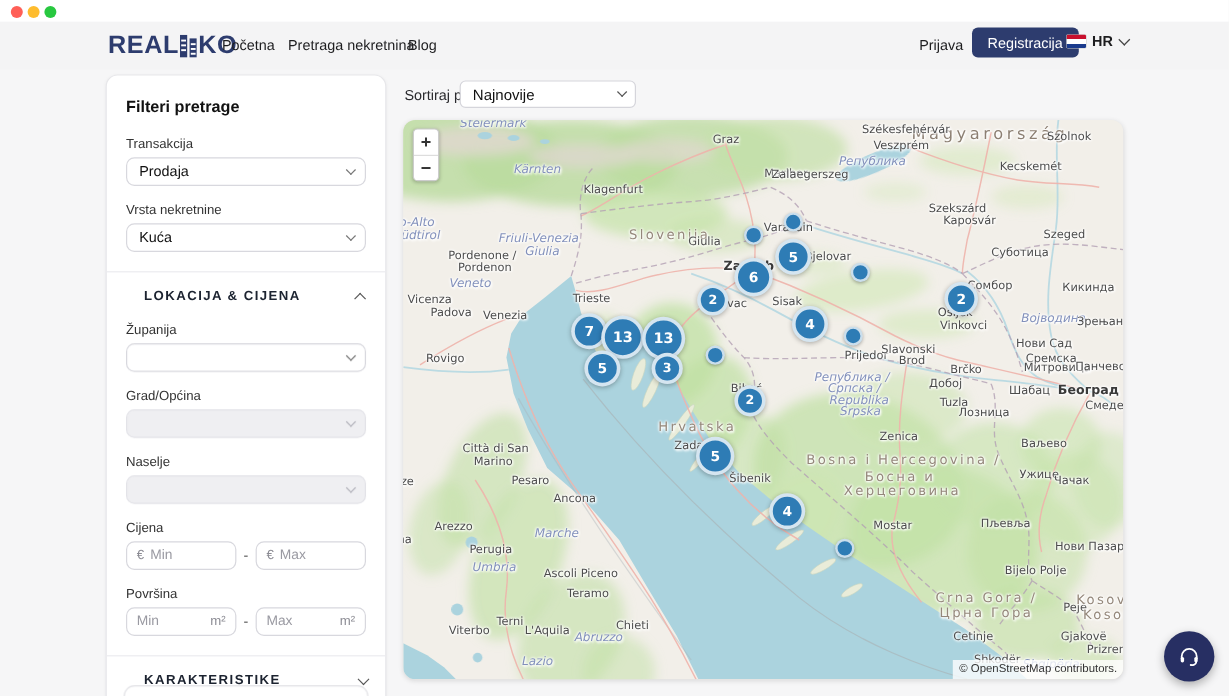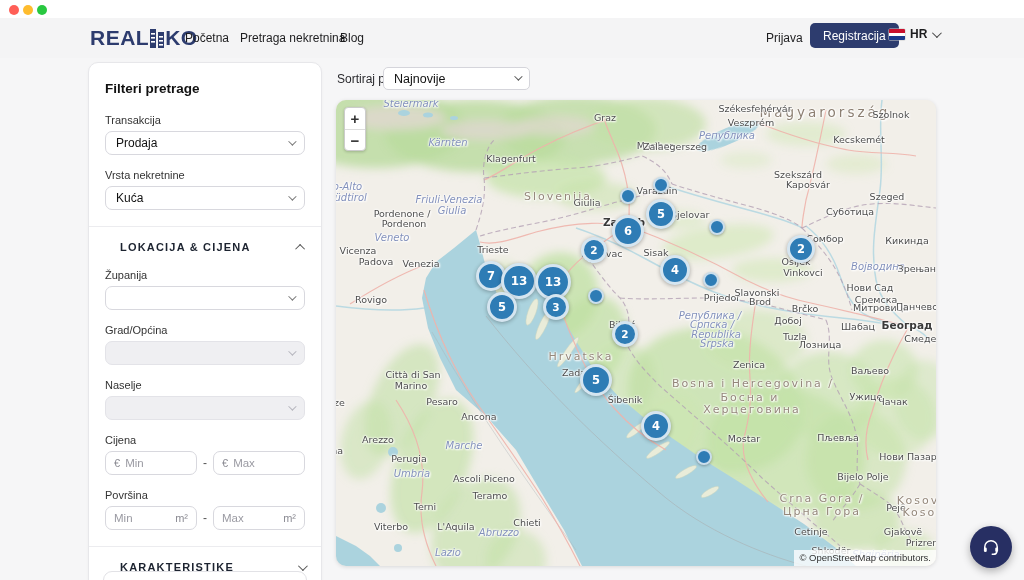--- a/index.html
+++ b/index.html
@@ -399,21 +399,21 @@
       <span class="map-label t-city" style="left: 77px; top: 274px;">Città di San</span>
       <span class="map-label t-city" style="left: 75px; top: 285px;">Marino</span>
       <span class="map-label t-city" style="left: 106px; top: 301px;">Pesaro</span>
       <span class="map-label t-city" style="left: 143px; top: 316px;">Ancona</span>
       <span class="map-label t-region" style="left: 128px; top: 345px;">Marche</span>
       <span class="map-label t-city" style="left: 42px; top: 339px;">Arezzo</span>
       <span class="map-label t-city" style="left: 73px; top: 358px;">Perugia</span>
       <span class="map-label t-region" style="left: 76px; top: 373px;">Umbria</span>
       <span class="map-label t-city" style="left: 148px; top: 378px;">Ascoli Piceno</span>
       <span class="map-label t-city" style="left: 154px; top: 395px;">Teramo</span>
-      <span class="map-label t-city" style="left: 89px; top: 406px;">Terni</span>
+      <span class="map-label t-city" style="left: 89px; top: 418px;">Terni</span>
       <span class="map-label t-city" style="left: 55px; top: 426px;">Viterbo</span>
       <span class="map-label t-city" style="left: 120px; top: 426px;">L'Aquila</span>
       <span class="map-label t-city" style="left: 191px; top: 422px;">Chieti</span>
       <span class="map-label t-region" style="left: 163px; top: 432px;">Abruzzo</span>
       <span class="map-label t-region" style="left: 79px; top: 452px; margin-left: 33px;">Lazio</span>
       <span class="map-label t-city" style="left: -8px; top: 302px;">Firenze</span>
       <span class="map-label t-city" style="left: -6px; top: 350px;">Siena</span>
       <div class="map-dot" style="left: 292px; top: 96px;"></div>
       <div class="map-dot" style="left: 325px; top: 85px;"></div>
       <div class="map-dot" style="left: 381px; top: 127px;"></div>

